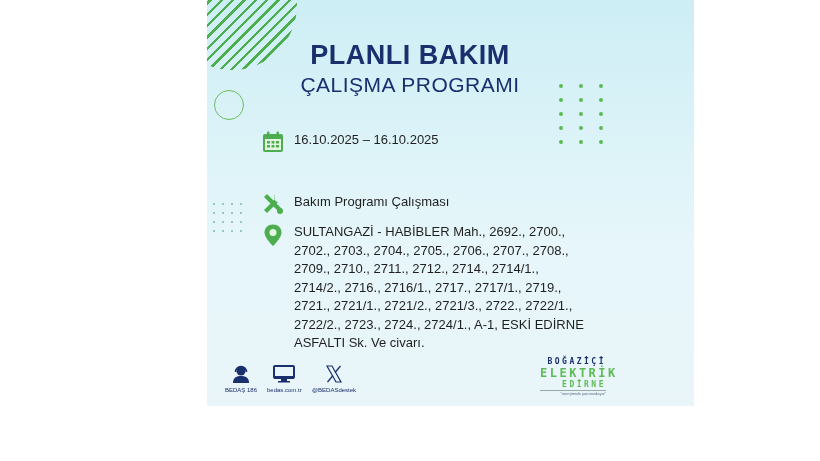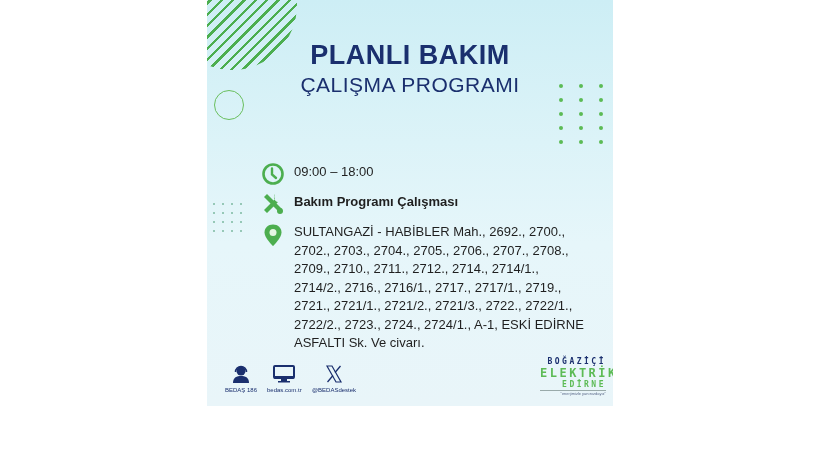--- a/index.html
+++ b/index.html
@@ -1,17 +1,17 @@
 <!DOCTYPE html>
 <html><head>
   <meta charset="utf-8">
   <style>
     html, body { margin: 0; padding: 0; }
     body { width: 820px; height: 461px; background: #ffffff; position: relative; overflow: hidden; font-family: "Liberation Sans", sans-serif; }
-    .card { position: absolute; left: 207px; top: 0; width: 406px; height: 406px; overflow: hidden;
+    .card { position: absolute; left: 207px; top: 0; width: 487px; height: 406px; overflow: hidden;
       background: linear-gradient(180deg, #cdeef5 0%, #dcf3f8 35%, #e6f6fa 60%, #e9f5f9 100%); }
     .stripes { position: absolute; left: -40px; top: -60px; width: 130px; height: 130px; border-radius: 50%; overflow: hidden;
       background: repeating-linear-gradient(135deg, #4cae4f 0px, #4cae4f 2.5px, transparent 2.5px, transparent 8px); }
     .ring { position: absolute; left: 7px; top: 90px; width: 28px; height: 28px; border: 1.6px solid #6abf5e; border-radius: 50%; }
     .dots { position: absolute; display: grid; }
     .dots span { display: block; border-radius: 50%; background: #5cbb55; }
     .dots-right { left: 352px; top: 84px; grid-template-columns: repeat(3, 6px); column-gap: 14px; row-gap: 10px; }
     .dots-right span { width: 4px; height: 4px; }
     .dots-left { left: 6px; top: 203px; grid-template-columns: repeat(4, 2px); column-gap: 7px; row-gap: 7px; }
     .dots-left span { width: 2px; height: 2px; background: #7cb8a0; }
@@ -68,30 +68,40 @@
       <span></span>
       <span></span>
       <span></span>
       <span></span>
       <span></span>
   </div>
 
   <div class="title title1">PLANLI BAKIM</div>
   <div class="title title2">ÇALIŞMA PROGRAMI</div>
 
-
-  <div class="row" style="top:162px;">
+  <div class="row" style="top:130px;">
     <svg class="icon" viewBox="0 0 24 24">
-      <circle cx="12" cy="12" r="9.5" fill="none" stroke="#4cae4f" stroke-width="2.6"></circle>
-      <path d="M11 6.5 V12.5 L15 16" fill="none" stroke="#4cae4f" stroke-width="2.4" stroke-linecap="round"></path>
+      <rect x="2" y="4" width="20" height="18" rx="2" fill="#4cae4f"></rect>
+      <rect x="6" y="1.5" width="2.5" height="5" rx="1" fill="#4cae4f"></rect>
+      <rect x="15.5" y="1.5" width="2.5" height="5" rx="1" fill="#4cae4f"></rect>
+      <rect x="4" y="9" width="16" height="11" fill="#e4f6e2"></rect>
+      <g fill="#4cae4f">
+          <rect x="6" y="11" width="3" height="2.5"></rect>
+          <rect x="10.5" y="11" width="3" height="2.5"></rect>
+          <rect x="15" y="11" width="3" height="2.5"></rect>
+          <rect x="6" y="15" width="3" height="2.5"></rect>
+          <rect x="10.5" y="15" width="3" height="2.5"></rect>
+          <rect x="15" y="15" width="3" height="2.5"></rect>
+        </g>
     </svg>
-    <span class="text">09:00 – 18:00</span>
+    <span class="text">16.10.2025 – 16.10.2025</span>
   </div>
 
-  <div class="row" style="top:192px;font-weight:bold;">
+
+  <div class="row" style="top:192px;">
     <svg class="icon" viewBox="0 0 24 24">
       <path d="M3 5 L6 2 L21 17 L18 20 Z" fill="#4cae4f"></path>
       <path d="M14 2 A5 5 0 0 0 17 10 L6 21 L3 18 L14 7 A5 5 0 0 1 14 2 Z" fill="#4cae4f"></path>
       <circle cx="19" cy="19" r="3" fill="#4cae4f"></circle>
     </svg>
     <span class="text">Bakım Programı Çalışması</span>
   </div>
 
   <div class="row addr" style="top:223px;">
     <svg class="icon" viewBox="0 0 24 24">

